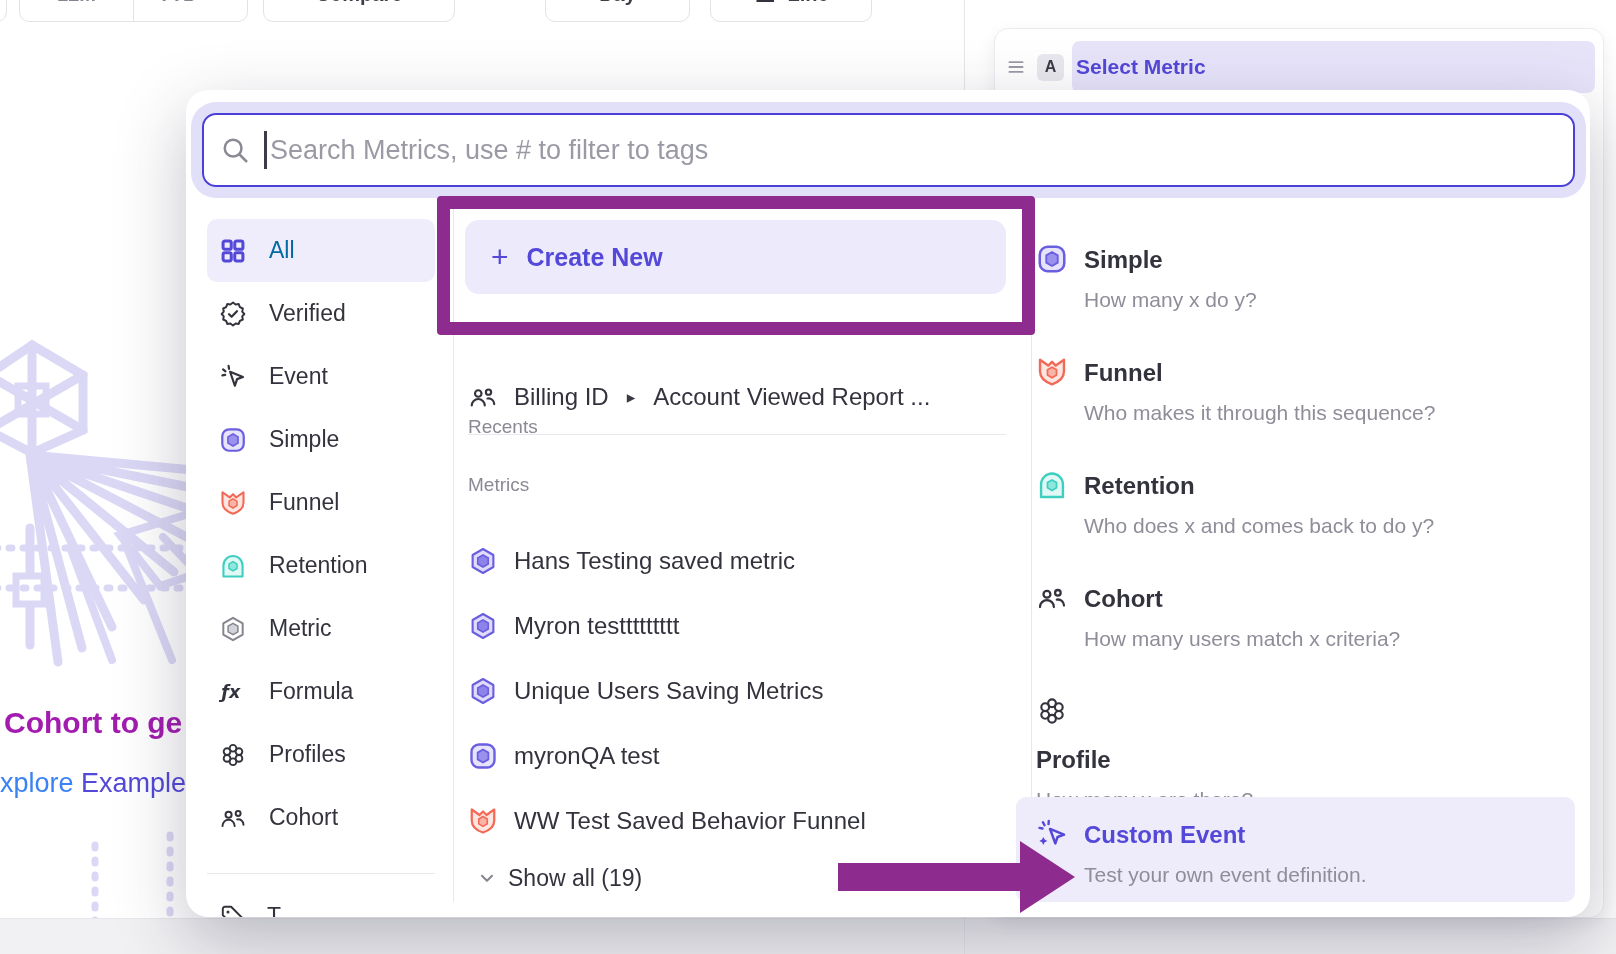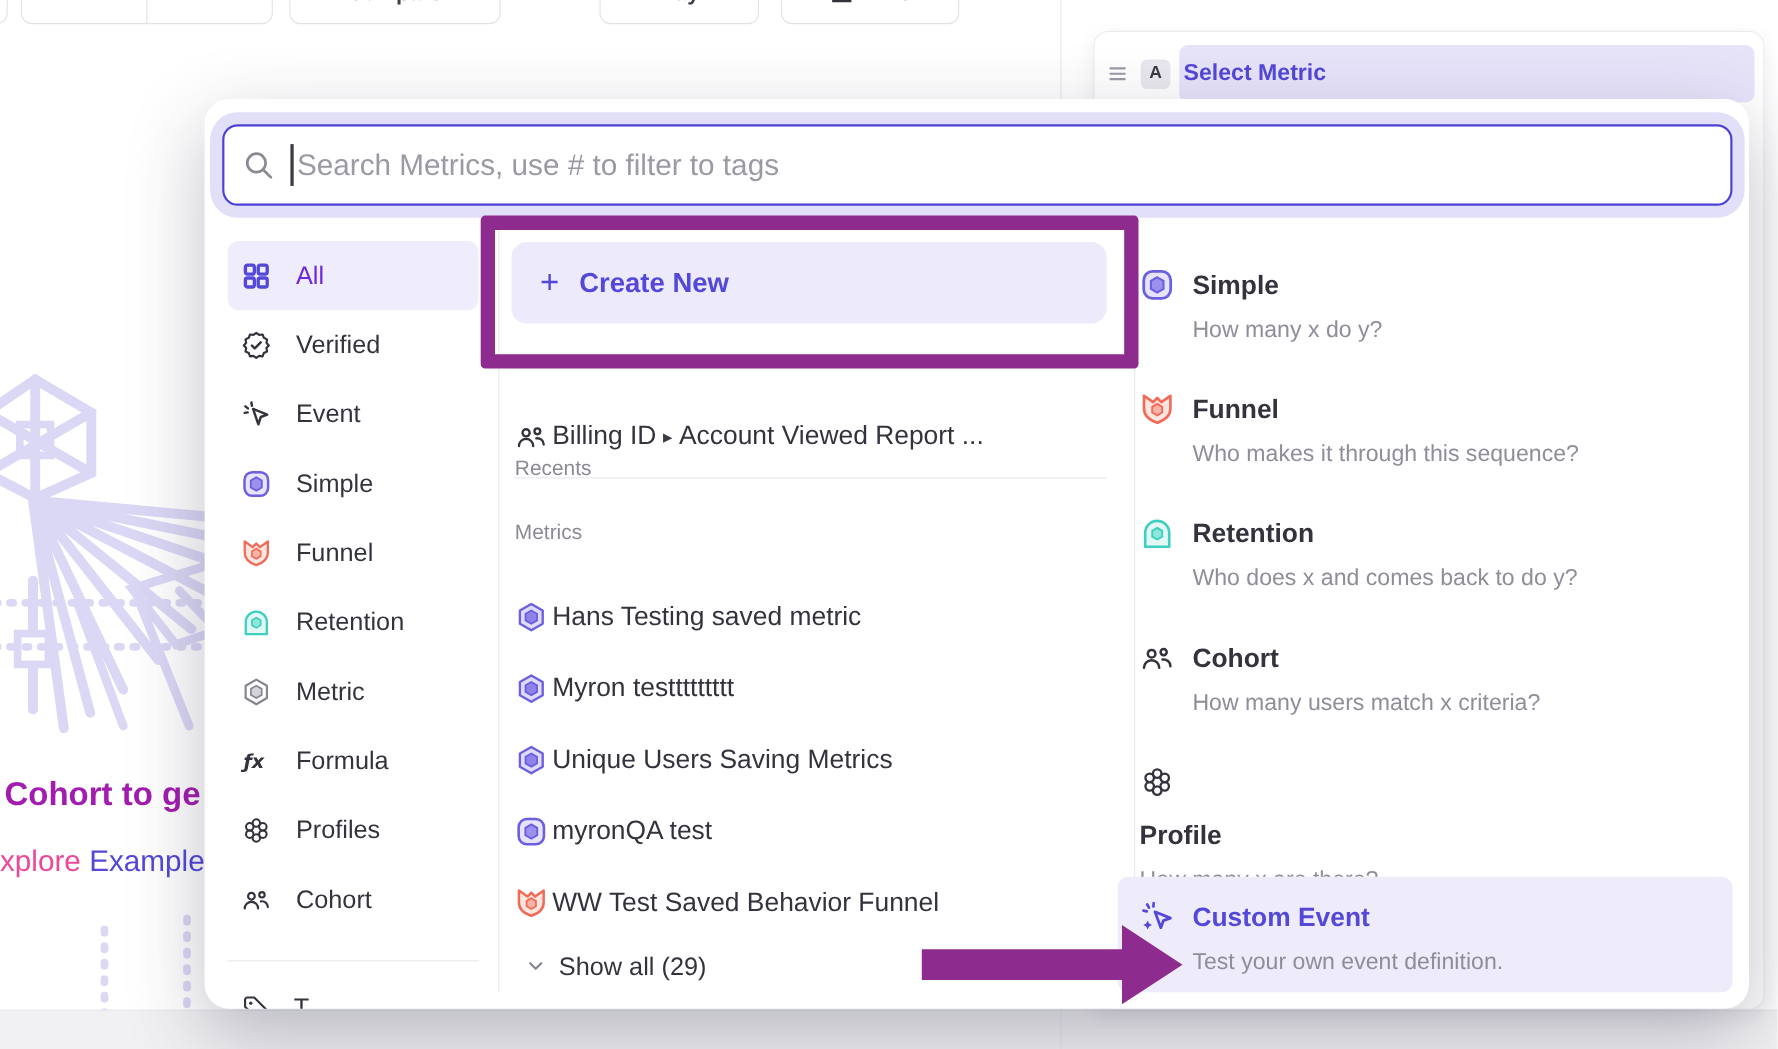--- a/index.html
+++ b/index.html
@@ -22,21 +22,21 @@
     box-shadow:0 6px 18px rgba(30,30,60,.07); z-index:3; }
   .query-row { display:flex; align-items:center; gap:8px; padding:12px 8px 0 8px; }
   .badge-a { width:27px; height:27px; border-radius:6px; background:#e9e8ee; color:#3b3b45;
     font-size:16px; font-weight:700; display:flex; align-items:center; justify-content:center; }
   .select-pill { flex:1; height:52px; background:#e7e4fa; border-radius:8px;
     display:flex; align-items:center; padding-left:4px; color:#5348d8;
     font-size:21px; font-weight:700; }
   .bg-title { position:absolute; left:4px; top:706px; font-size:30px; font-weight:700;
     color:#a21caf; z-index:2; white-space:nowrap; }
   .bg-explore { position:absolute; left:0; top:768px; font-size:27px; z-index:2; white-space:nowrap; }
-  .bg-explore .gray { color:#ec4899; }
+  .bg-explore .gray { color:#3b82f6; }
   .bg-explore .link { color:#5348d8; font-weight:500; }
   #wireframe { position:absolute; left:0; top:330px; z-index:0; }
 
   
   .dialog { position:absolute; left:186px; top:90px; width:1404px; height:827px;
     background:#fff; border-radius:22px; box-shadow:0 24px 70px rgba(40,40,70,.28);
     overflow:hidden; z-index:10; }
   .search-wrap { position:absolute; left:16px; top:23px; width:1373px; height:74px;
     border-radius:14px; box-shadow:0 0 0 11px #e2dff8; background:#fff; }
   .search-wrap input { width:100%; height:100%; border:2.5px solid #4a3fd6; border-radius:14px;
@@ -46,38 +46,38 @@
   .caret { position:absolute; left:62px; top:18px; width:2.5px; height:38px; background:#3c3c46; }
 
   .icon24 { display:inline-block; width:28px; height:28px; flex:0 0 auto; }
   .icon24 svg, .icon30 svg, .icon32 svg, .tiny-ico svg { width:100%; height:100%; display:block; }
   .icon30 { display:inline-block; width:30px; height:30px; flex:0 0 auto; }
   .icon32 { display:inline-block; width:32px; height:32px; flex:0 0 auto; }
 
   .sidebar { position:absolute; left:21px; top:129px; width:228px; }
   .side-item { height:63px; display:flex; align-items:center; gap:22px; padding-left:12px;
     font-size:23px; font-weight:500; color:#33333d; border-radius:10px; cursor:pointer; }
-  .side-item.active { background:#efedfc; color:#6d28d9; }
+  .side-item.active { background:#efedfc; color:#0369a1; }
   .side-divider { position:absolute; left:21px; top:783px; width:228px; height:1px; background:#e8e7ec; }
   .side-partial { position:absolute; left:33px; top:813px; display:flex; align-items:flex-start;
     gap:22px; font-size:23px; font-weight:500; }
   .side-partial .icon24 { width:26px; height:26px; }
 
   .col-div1 { position:absolute; left:267px; top:115px; width:1px; height:697px; background:#e8e7ec; }
   .col-div2 { position:absolute; left:845px; top:115px; width:1px; height:695px; background:#e8e7ec; }
 
   .create-btn { position:absolute; left:279px; top:130px; width:541px; height:74px;
     background:#edebfb; border-radius:14px; display:flex; align-items:center; gap:18px;
     padding-left:26px; color:#5348d8; cursor:pointer; }
   .create-btn .plus { font-size:30px; font-weight:500; }
   .create-btn .lbl { font-size:25px; font-weight:700; }
 
   .section-label { position:absolute; left:282px; font-size:19px; color:#8a8a95; font-weight:500; }
   .mid-row { position:absolute; left:282px; width:540px; height:50px; display:flex;
-    align-items:center; gap:4px; font-size:24px; font-weight:500; color:#33333d; cursor:pointer; }
+    align-items:center; gap:16px; font-size:24px; font-weight:500; color:#33333d; cursor:pointer; }
   .mid-sep { margin:0 2px; font-size:17px; color:#3a3a44; }
   .mid-divider { position:absolute; left:282px; top:344px; width:538px; height:1px; background:#e8e7ec; }
   .show-all { position:absolute; left:290px; top:772px; height:32px; display:flex; align-items:center;
     gap:10px; font-size:23px; font-weight:500; color:#33333d; cursor:pointer; }
   .show-all .tiny-ico { width:22px; height:22px; }
 
   .type-row { position:absolute; left:850px; width:530px; display:flex; gap:16px; cursor:pointer; }
   .type-label { font-size:24px; font-weight:700; line-height:34px; color:#33333d; }
   .type-desc { margin-top:8px; font-size:21px; line-height:30px; color:#8e8e99; }
   .type-row.purple .type-label { color:#5348d8; }
@@ -362,21 +362,21 @@
           </svg>
         </span>
       <span>WW Test Saved Behavior Funnel</span>
     </div>
     <div class="show-all">
       <span class="tiny-ico">
           <svg viewBox="0 0 24 24">
             <path d="M6.5 9.5l5.5 5.5 5.5-5.5" fill="none" stroke="#85858f" stroke-width="2.2" stroke-linecap="round" stroke-linejoin="round"></path>
           </svg>
         </span>
-      <span>Show all (29)</span>
+      <span>Show all (19)</span>
     </div>
 
     <div class="type-row" style="top:153px;">
       <span class="icon32">
           <svg viewBox="0 0 24 24">
             <rect x="2.8" y="2.8" width="18.4" height="18.4" rx="6" fill="#e6e3fb" stroke="#6a5fe0" stroke-width="1.9"></rect>
             <path d="M12 6.8l4.3 2.5v5.4L12 17.2l-4.3-2.5V9.3z" fill="#9b91ec" stroke="#6a5fe0" stroke-width="1.4"></path>
           </svg>
         </span>
       <div>

